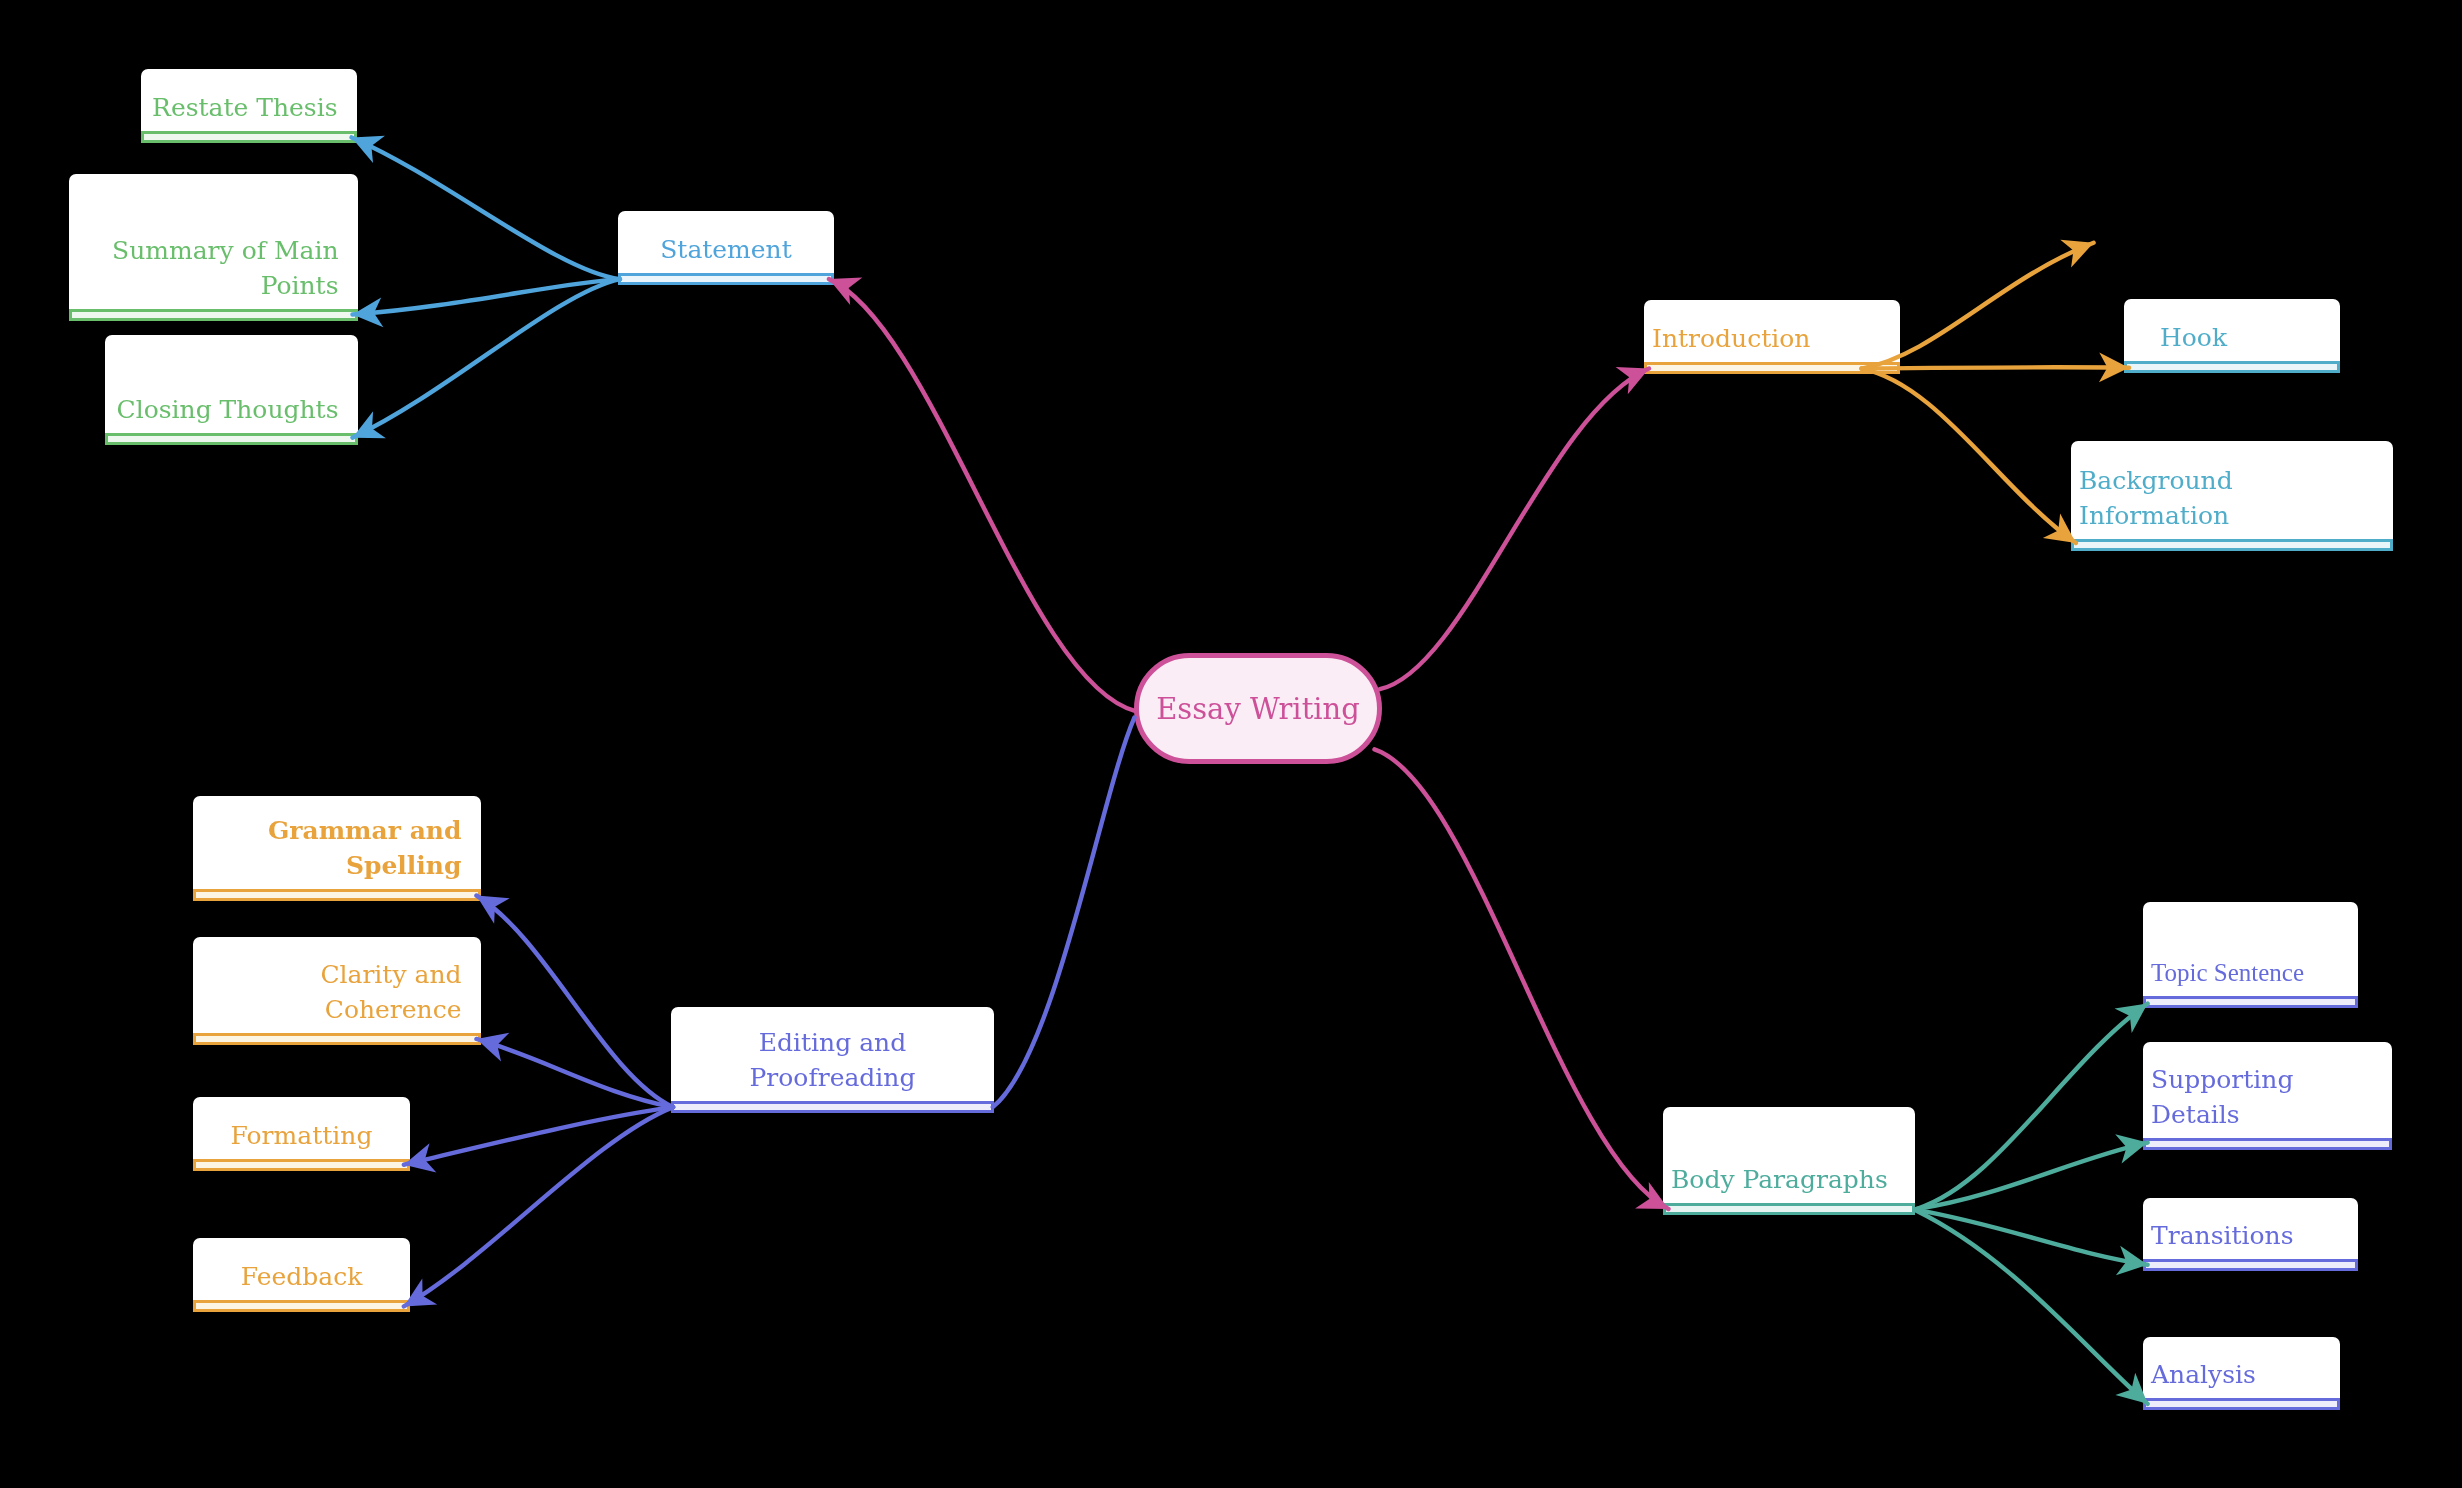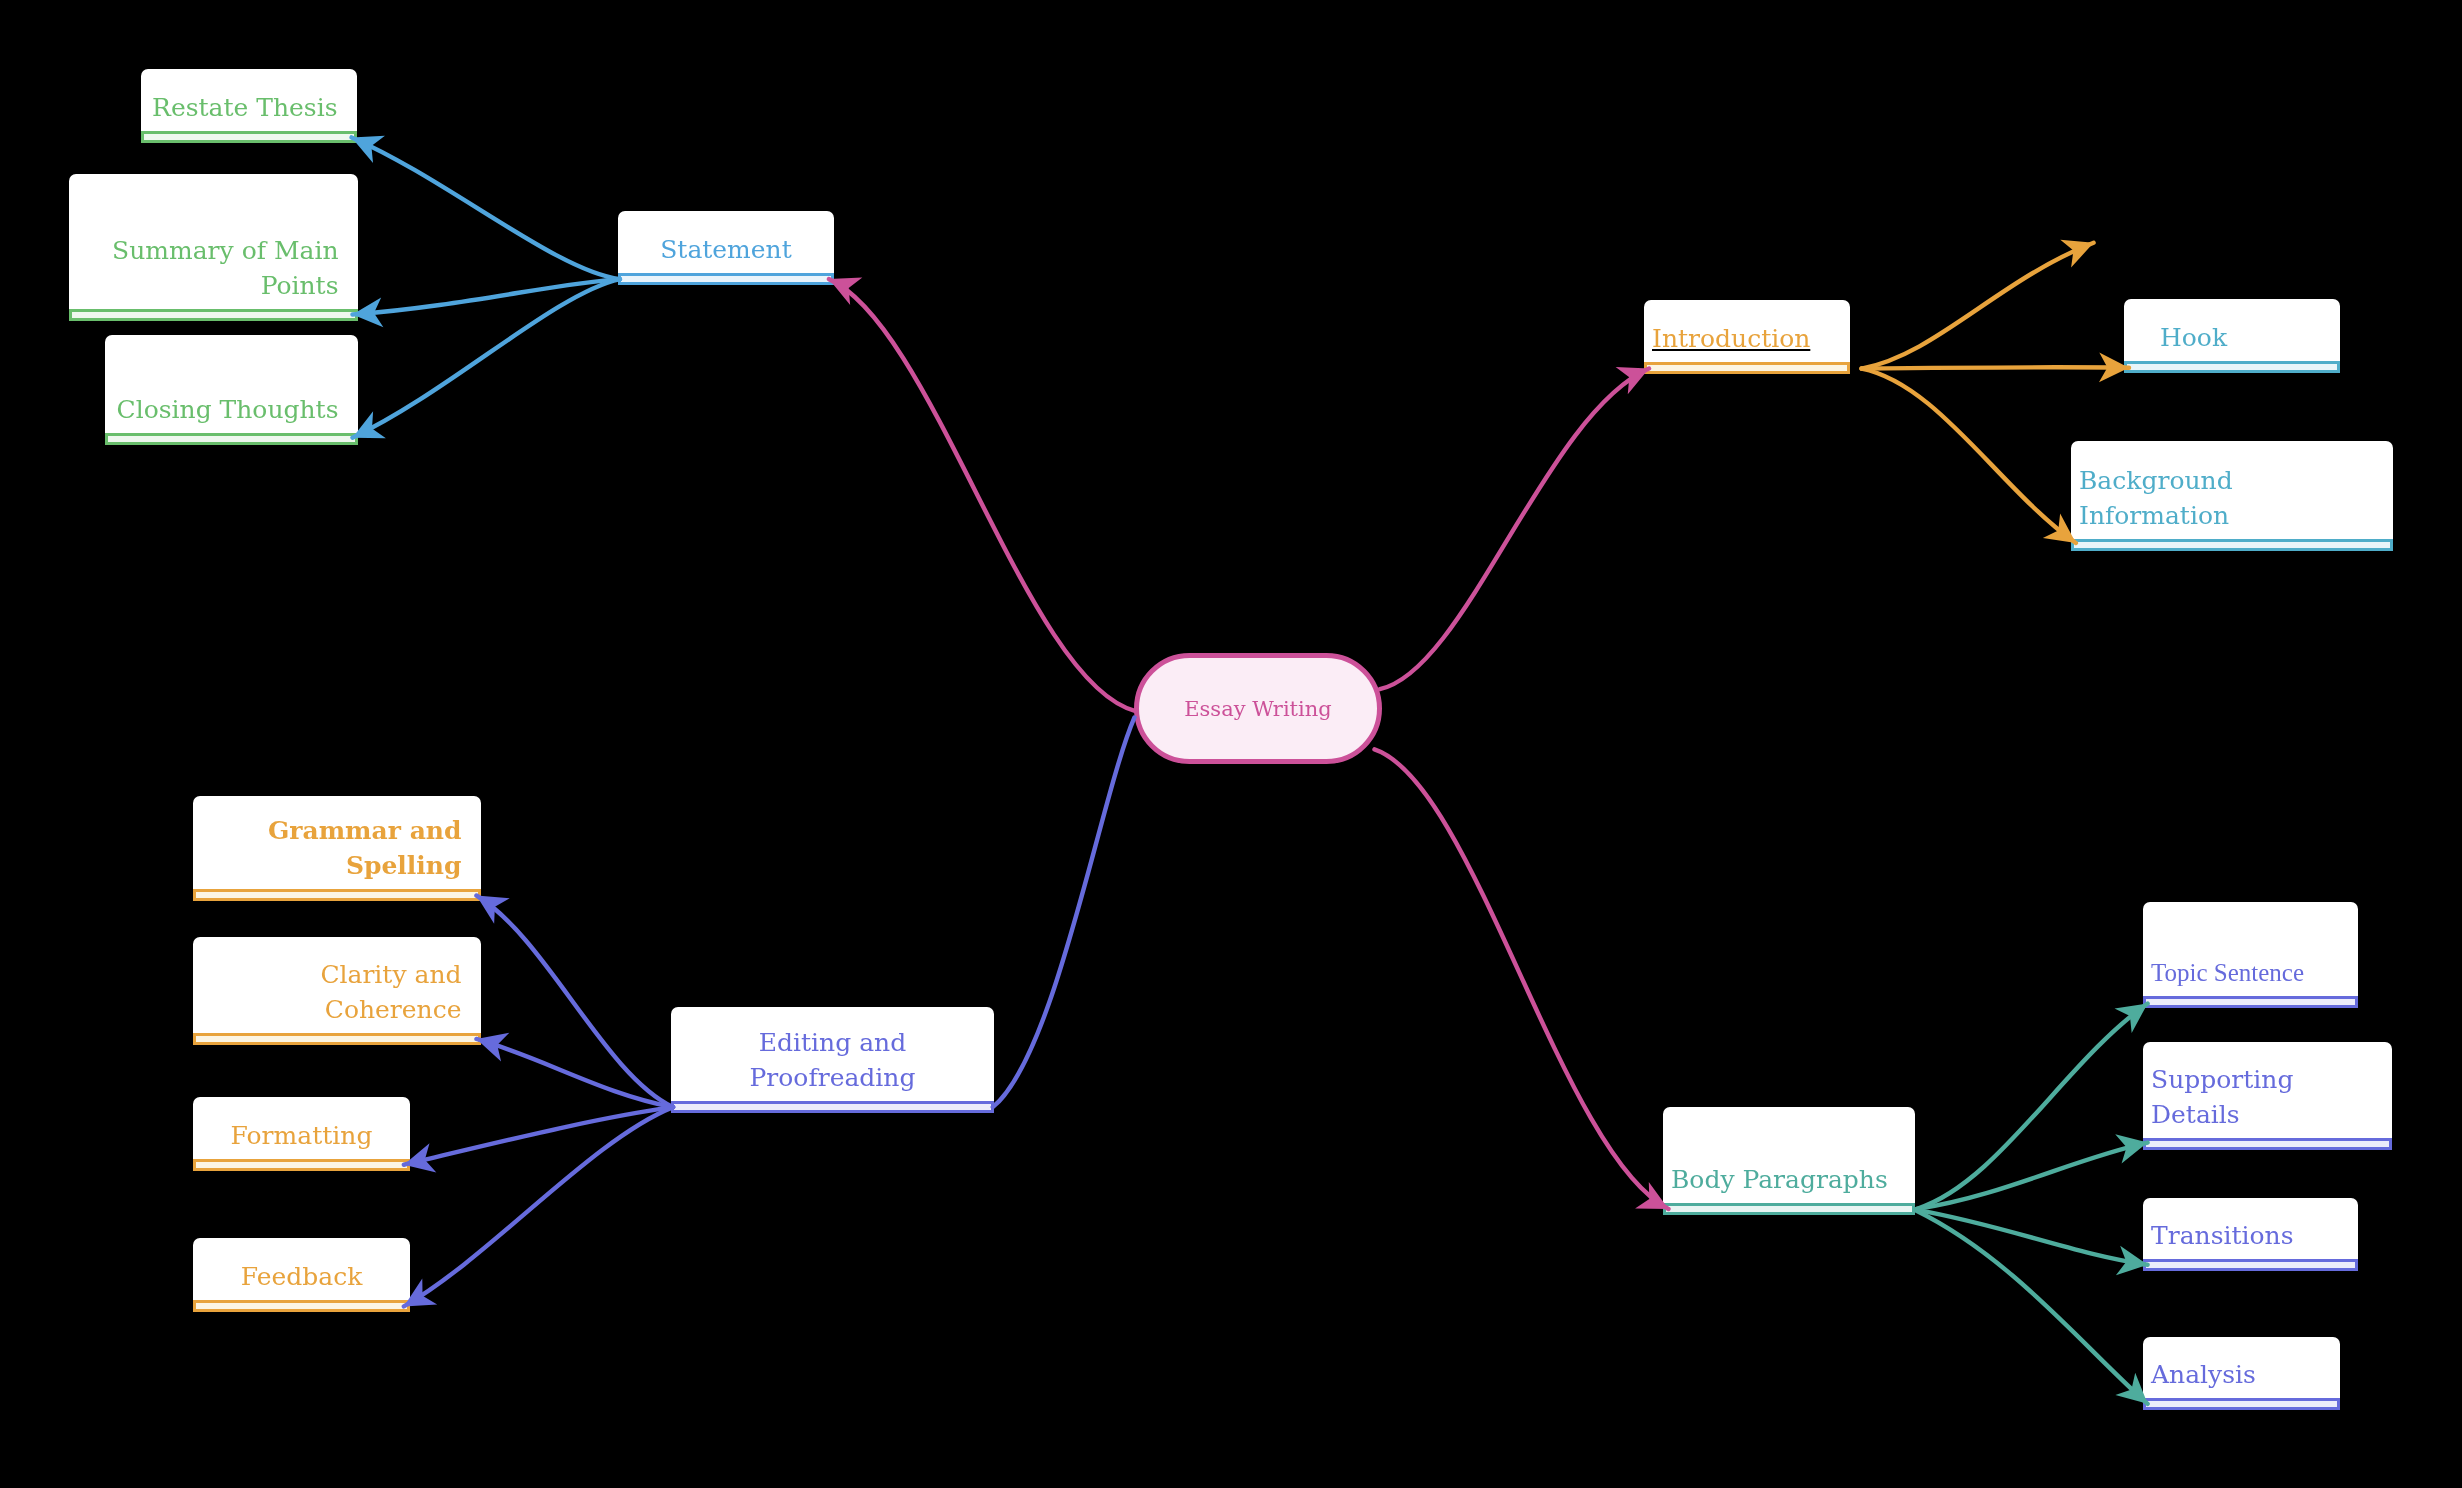--- a/index.html
+++ b/index.html
@@ -8,21 +8,21 @@
   .node{position:absolute;background:#fff;display:flex;align-items:flex-end;box-sizing:border-box;border-radius:7px;}
   .node .label{width:100%;font-size:25px;line-height:1.4;color:var(--accent);
                padding:0 3.5px 17.7px 3.5px;box-sizing:border-box;}
   .node.align-left  .label{text-align:left;padding-left:8px;}
   .node.align-right .label{text-align:right;padding-right:19.5px;}
   .node.align-center .label{text-align:center;}
   .underline{position:absolute;left:0;right:0;bottom:0;height:12.4px;box-sizing:border-box;
              border:3.5px solid var(--accent);background:var(--tint);}
   .root-node{position:absolute;display:flex;align-items:center;justify-content:center;
              border:5.3px solid var(--accent);background:var(--tint);border-radius:62px;box-sizing:border-box;}
-  .root-node .label{font-size:21px;color:var(--accent);text-align:center;}
+  .root-node .label{font-size:29px;color:var(--accent);text-align:center;}
   #edges{position:absolute;left:0;top:0;pointer-events:none;}
   #edges path.edge{fill:none;stroke-width:5;stroke-linecap:round;}
 </style>
 </head>
 <body style="background: rgb(0, 0, 0);">
 
 <div id="canvas" style="background: rgb(0, 0, 0);">
 
   <div class="node align-center" style="left: 618px; top: 211px; width: 216px; height: 74px; --accent: #4FA4DC; --tint: #EAF4FB;">
     <span class="label">Statement</span>
@@ -34,21 +34,21 @@
   </div>
   <div class="node align-right" style="left: 69px; top: 174px; width: 289px; height: 147px; --accent: #69BE6C; --tint: #EFF8EF;">
     <span class="label">Summary of Main Points</span>
     <div class="underline"></div>
   </div>
   <div class="node align-right" style="left: 105px; top: 335px; width: 253px; height: 110px; --accent: #69BE6C; --tint: #EFF8EF;">
     <span class="label">Closing Thoughts</span>
     <div class="underline"></div>
   </div>
 
-  <div class="node align-left" style="left: 1644px; top: 300px; width: 206px; height: 74px; text-decoration: underline; --accent: #E8A33C; --tint: #FCF5E3;">
+  <div class="node align-left" style="left: 1644px; top: 300px; width: 256px; height: 74px; --accent: #E8A33C; --tint: #FCF5E3;">
     <span class="label">Introduction</span>
     <div class="underline"></div>
   </div>
   <div class="node align-left" style="left: 2124px; top: 299px; width: 216px; height: 74px; padding-left: 28px; --accent: #4FADC9; --tint: #E9F5F9;">
     <span class="label">Hook</span>
     <div class="underline"></div>
   </div>
   <div class="node align-left" style="left: 2071px; top: 441px; width: 322px; height: 110px; --accent: #4FADC9; --tint: #E9F5F9;">
     <span class="label">Background Information</span>
     <div class="underline"></div>

